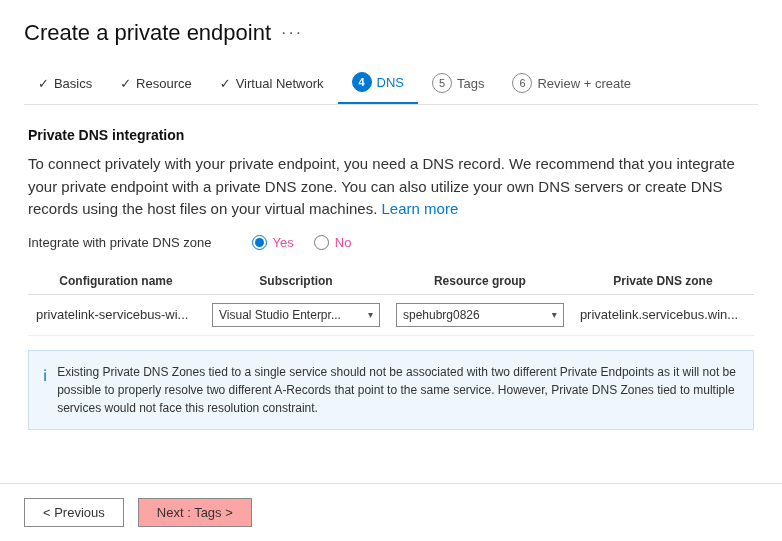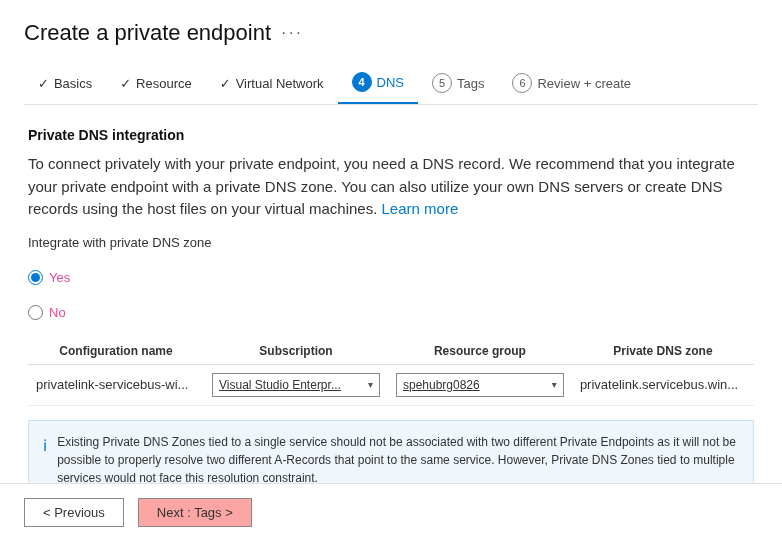--- a/index.html
+++ b/index.html
@@ -112,24 +112,23 @@
 
     .description-text a, .learn-more {
       color: #0078d4;
       text-decoration: none;
       cursor: pointer;
     }
 
     
     .radio-row {
       display: flex;
-      align-items: flex-start;
+      align-items: flex-end;
       gap: 20px;
       margin: 14px 0 18px 0;
-      flex-direction: column;
     }
 
     .radio-label-text {
       font-size: 13px;
       color: #333;
       margin-right: 20px;
     }
 
     .radio-option {
       display: flex;
@@ -185,21 +184,20 @@
       cursor: pointer;
       min-width: 160px;
       justify-content: space-between;
     }
 
     .table-select .select-text {
       flex: 1;
       overflow: hidden;
       text-overflow: ellipsis;
       white-space: nowrap;
-      text-decoration: underline;
     }
 
     .table-select .chevron {
       margin-left: 6px;
       font-size: 10px;
       color: #555;
     }
 
     
     .info-box {

